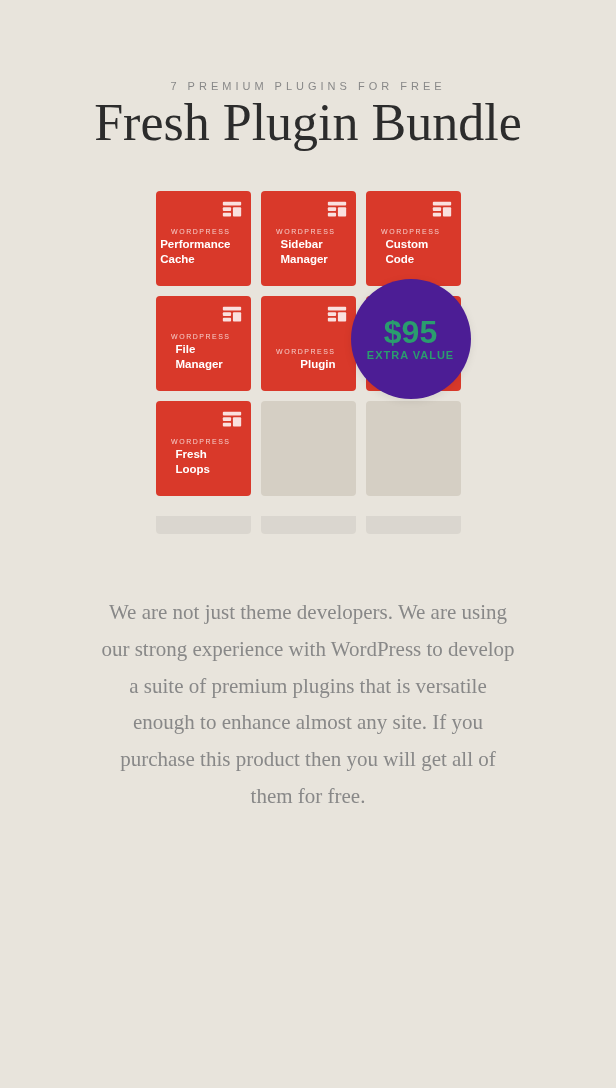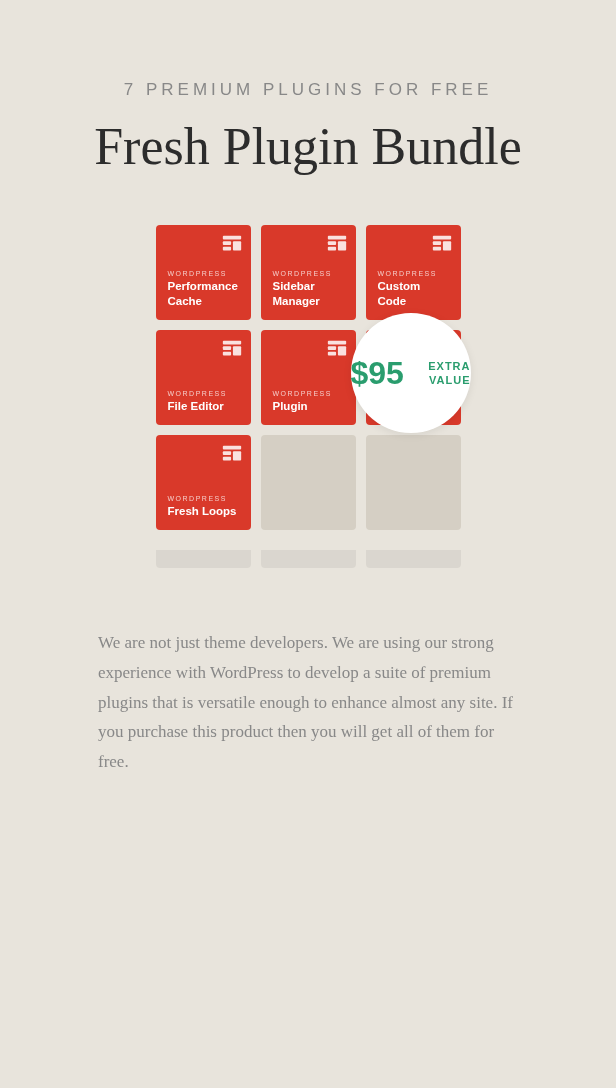--- a/index.html
+++ b/index.html
@@ -10,34 +10,34 @@
       width: 616px;
       min-height: 1088px;
       display: flex;
       flex-direction: column;
       align-items: center;
       padding: 80px 60px 60px;
     }
 
     .subtitle {
       font-family: Arial, Helvetica, sans-serif;
-      font-size: 17px;
+      font-size: 11px;
       letter-spacing: 4px;
       color: #888;
       text-transform: uppercase;
-      margin-bottom: 18px;
+      margin-bottom: 2px;
       text-align: center;
     }
 
     .main-title {
       font-size: 52px;
       font-weight: 400;
       color: #2c2c2c;
       text-align: center;
-      margin-bottom: 50px;
+      margin-bottom: 40px;
       line-height: 1.1;
     }
 
     .plugins-section {
       position: relative;
       width: 100%;
       display: flex;
       justify-content: center;
       margin-bottom: 20px;
     }
@@ -49,22 +49,22 @@
       gap: 10px;
     }
 
     .plugin-card {
       width: 95px;
       height: 95px;
       background-color: #d9392a;
       border-radius: 4px;
       display: flex;
       flex-direction: column;
-      align-items: flex-start;
-      padding: 12px;
+      align-items: flex-end;
+      padding: 20px;
       color: white;
       position: relative;
       overflow: hidden;
     }
 
     .plugin-card.empty {
       background-color: #d5cfc4;
     }
 
     .plugin-icon {
@@ -98,24 +98,24 @@
       color: white;
       line-height: 1.25;
     }
 
     .price-badge {
       position: absolute;
       top: 88px;
       right: -10px;
       width: 120px;
       height: 120px;
-      background: #ffffff;
+      background: #4c1d95;
       border-radius: 50%;
       display: flex;
-      flex-direction: row;
+      flex-direction: column;
       align-items: center;
       justify-content: center;
       z-index: 10;
       box-shadow: 0 2px 8px rgba(0,0,0,0.08);
     }
 
     .price-amount {
       font-size: 32px;
       font-weight: 700;
       color: #2a9d6e;
@@ -129,24 +129,24 @@
       color: #2a9d6e;
       letter-spacing: 1px;
       text-transform: uppercase;
       font-family: Arial, Helvetica, sans-serif;
       text-align: right;
       line-height: 1.3;
     }
 
     .description {
       font-family: Georgia, 'Times New Roman', serif;
-      font-size: 17px;
+      font-size: 21px;
       line-height: 1.75;
       color: #888;
-      text-align: left;
+      text-align: center;
       max-width: 420px;
       margin-top: 60px;
     }
   </style>
 </head>
 <body>
 
 <p class="subtitle">7 Premium Plugins for Free</p>
 <h1 class="main-title">Fresh Plugin Bundle</h1>
 
@@ -196,21 +196,21 @@
       <div class="plugin-card">
         <div class="plugin-icon">
           <svg viewBox="0 0 24 24" xmlns="http://www.w3.org/2000/svg">
             <rect x="2" y="3" width="20" height="4" rx="1"></rect>
             <rect x="2" y="9" width="9" height="4" rx="1"></rect>
             <rect x="2" y="15" width="9" height="4" rx="1"></rect>
             <rect x="13" y="9" width="9" height="10" rx="1"></rect>
           </svg>
         </div>
         <span class="plugin-label-wp" style="margin-top:auto;">WORDPRESS</span>
-        <span class="plugin-label-name">File Editor</span>
+        <span class="plugin-label-name">File Manager</span>
       </div>
 
       <div class="plugin-card">
         <div class="plugin-icon">
           <svg viewBox="0 0 24 24" xmlns="http://www.w3.org/2000/svg">
             <rect x="2" y="3" width="20" height="4" rx="1"></rect>
             <rect x="2" y="9" width="9" height="4" rx="1"></rect>
             <rect x="2" y="15" width="9" height="4" rx="1"></rect>
             <rect x="13" y="9" width="9" height="10" rx="1"></rect>
           </svg>

